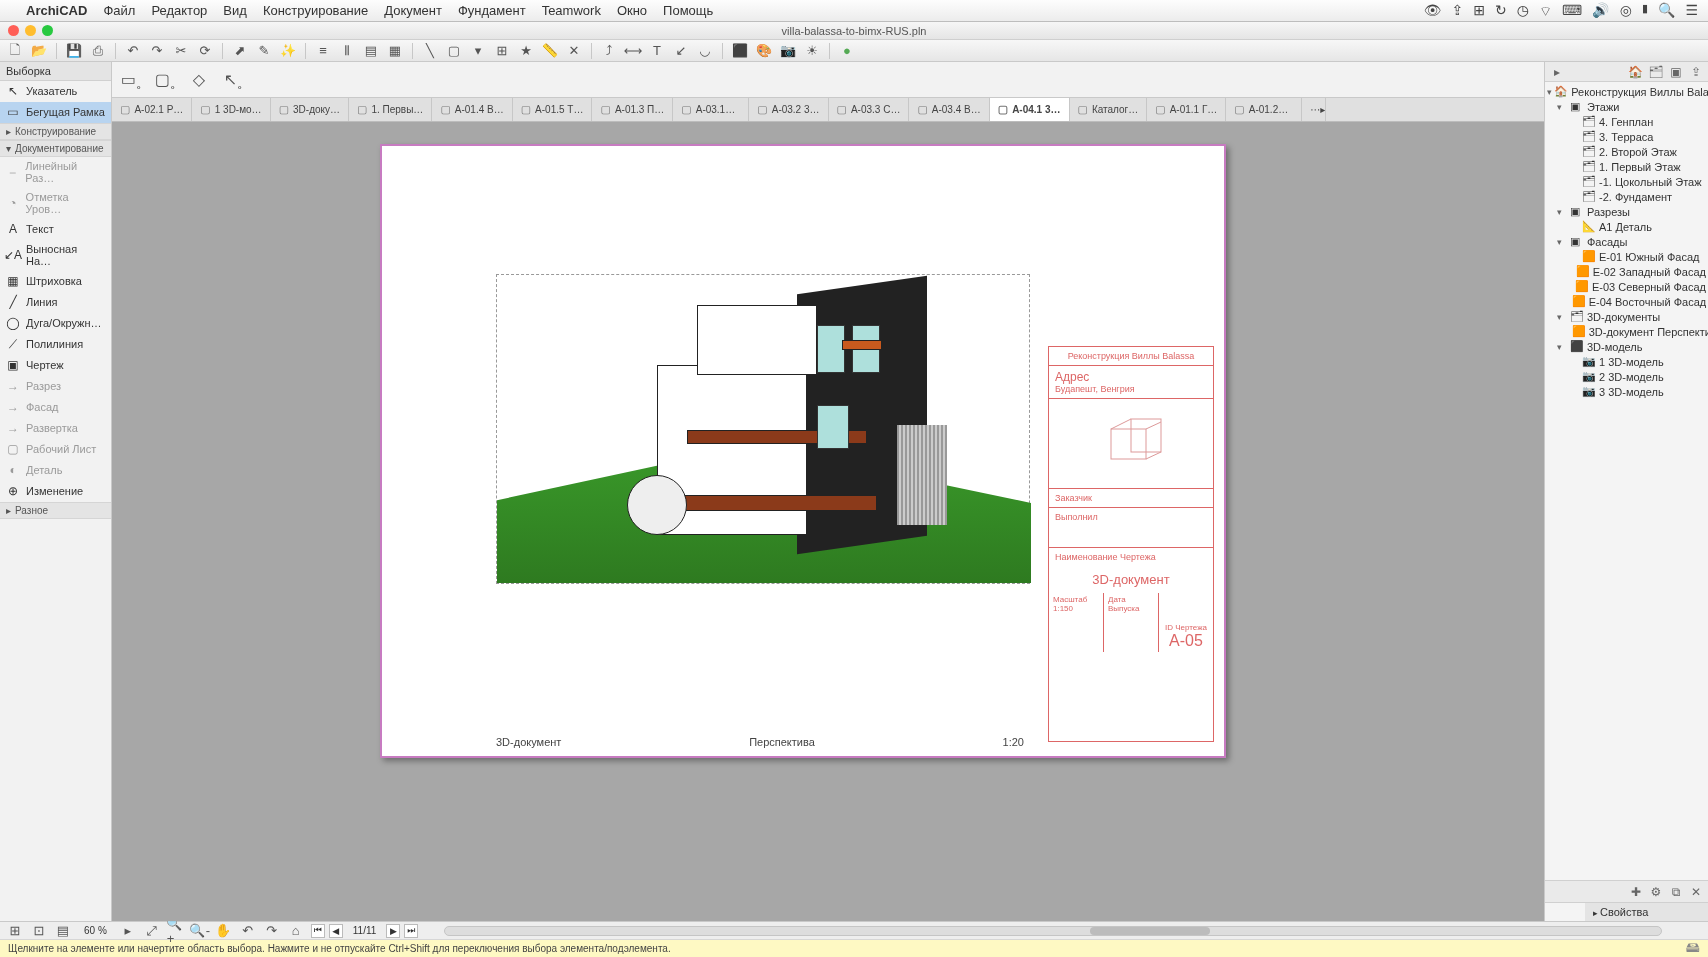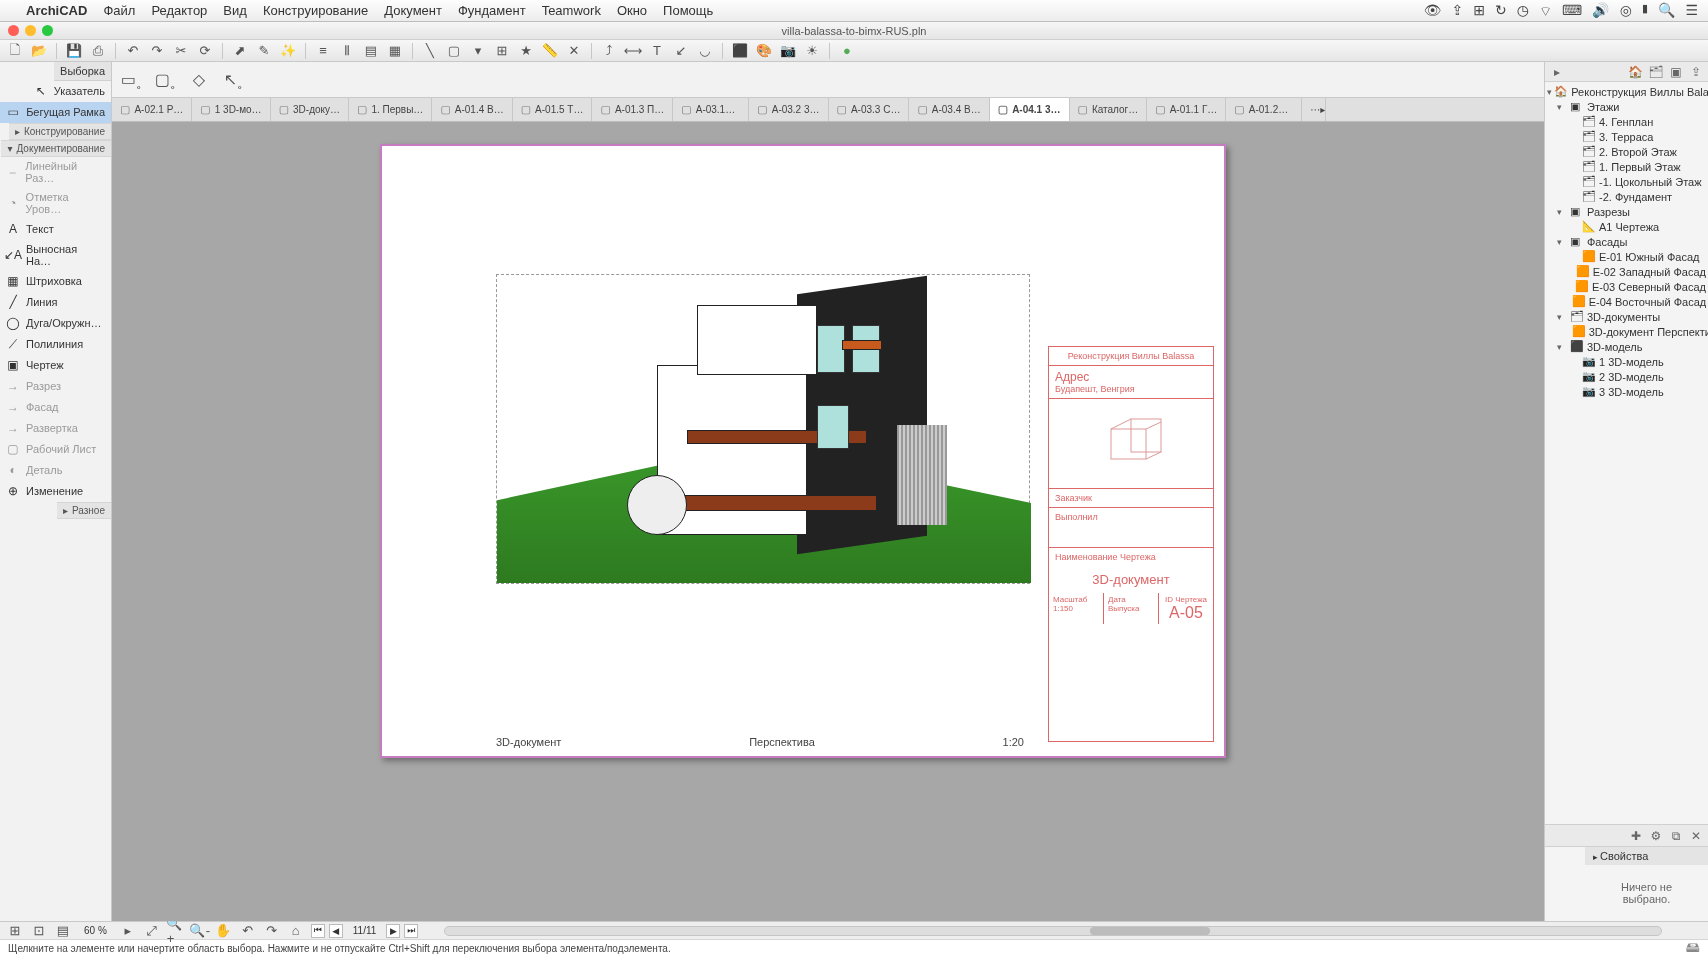--- a/index.html
+++ b/index.html
@@ -17,21 +17,21 @@
 .traffic span { width: 11px; height: 11px; border-radius: 50%; display: inline-block; }
 .tr-red { background: #ff5f57; } .tr-yel { background: #ffbd2e; } .tr-grn { background: #28c940; }
 
 
 .toolbar { height: 22px; background: linear-gradient(#f7f7f7,#e6e6e6); border-bottom: 1px solid #c9c9c9; display: flex; align-items: center; padding: 0 6px; gap: 6px; }
 .tbtn { width: 18px; height: 18px; display: inline-flex; align-items: center; justify-content: center; color: #555; font-size: 13px; border-radius: 3px; }
 .sep { width: 1px; height: 16px; background: #c7c7c7; margin: 0 2px; }
 
 
 .main { display: flex; height: calc(100% - 22px - 18px - 22px - 18px - 18px); }
-.left-panel { width: 112px; background: #f2f2f2; border-right: 1px solid #c9c9c9; display: flex; flex-direction: column; align-items: flex-end; }
+.left-panel { width: 112px; background: #f2f2f2; border-right: 1px solid #c9c9c9; display: flex; flex-direction: column; }
 .lp-head { background: #e4e4e4; font-size: 11px; padding: 3px 6px; border-bottom: 1px solid #d0d0d0; }
 .tool-item { display: flex; align-items: center; gap: 6px; padding: 3px 6px; font-size: 11px; cursor: default; border-bottom: 1px solid transparent; }
 .tool-item.selected { background: #b8d4f0; }
 .tool-item.faded { color: #9a9a9a; }
 .tool-item .ticon { width: 14px; height: 14px; display: inline-flex; align-items: center; justify-content: center; font-size: 12px; }
 .subhead { background: #e4e4e4; font-size: 10px; padding: 2px 6px; color: #555; border-top: 1px solid #d5d5d5; border-bottom: 1px solid #d5d5d5; display:flex; align-items:center; gap:4px;}
 .center { flex: 1; display: flex; flex-direction: column; background: #a7a7a7; position: relative; }
 .quickbar { height: 36px; background: #f2f2f2; border-bottom: 1px solid #c9c9c9; display: flex; align-items: center; padding: 0 8px; gap: 12px; }
 .qb { width: 22px; height: 22px; display:inline-flex; align-items:center; justify-content:center; font-size:16px; color:#555; }
 .tabs { height: 24px; background: #e0e0e0; border-bottom: 1px solid #bcbcbc; display: flex; align-items: stretch; overflow: hidden; }
@@ -46,21 +46,21 @@
 .wall { position: absolute; background: #fff; border: 1px solid #222; }
 .floor { position: absolute; background: #8b3a1a; border: 1px solid #222; }
 .glass { position: absolute; background: #aee0dc; border: 1px solid #333; }
 .dark { position: absolute; background: #222; }
 .caption { position: absolute; bottom: 8px; left: 114px; right: 200px; display: flex; justify-content: space-between; font-size: 11px; color: #444; }
 .legend { position: absolute; right: 10px; top: 200px; width: 166px; height: 396px; border: 1px solid #d66; color: #d66; font-size: 9px; }
 .legend .row { border-top: 1px solid #d66; padding: 4px 6px; }
 .legend .big { text-align: center; font-size: 13px; padding: 6px; }
 .legend .cells { display: flex; }
 .legend .cells > div { flex: 1; border-right: 1px solid #d66; padding: 2px 4px; font-size: 8px; }
-.legend .cells > div:last-child { border-right: none; font-size: 16px; text-align: center; }
+.legend .cells > div:last-child { border-right: none; font-size: 16px; text-align: center; margin-top: 28px; }
 .thumb { height: 90px; display:flex; align-items:center; justify-content:center; }
 
 
 .right-panel { width: 164px; background: #f4f4f4; border-left: 1px solid #c9c9c9; display: flex; flex-direction: column; font-size: 11px; }
 .nav-toolbar { height: 20px; background: #eaeaea; border-bottom: 1px solid #d0d0d0; display: flex; align-items: center; justify-content: flex-end; gap: 4px; padding: 0 4px; }
 .nav-btn { width: 16px; height: 16px; display: inline-flex; align-items: center; justify-content: center; font-size: 12px; color: #666; }
 .tree { flex: 1; overflow: auto; padding: 2px 0; }
 .tnode { display: flex; align-items: center; gap: 3px; padding: 1px 2px; white-space: nowrap; }
 .tnode .arrow { width: 10px; font-size: 9px; color: #666; }
 .tnode .ni { width: 14px; font-size: 11px; }
@@ -68,21 +68,21 @@
 .foot-toolbar { height: 22px; background: #eaeaea; border-top: 1px solid #d0d0d0; display: flex; align-items: center; justify-content: flex-end; gap: 4px; padding: 0 4px; }
 .props { border-top: 1px solid #d0d0d0; padding-left: 40px; }
 .props-head { background: #e4e4e4; padding: 3px 8px; font-size: 11px; }
 .props-body { padding: 16px; text-align: center; color: #666; font-size: 11px; }
 
 
 .bottombar { height: 18px; background: #eee; border-top: 1px solid #c9c9c9; display: flex; align-items: center; padding: 0 6px; gap: 6px; font-size: 10px; }
 .scroll-thumb { flex: 1; display: flex; align-items: center; }
 .scroll-track { flex: 1; height: 10px; background: #ddd; border: 1px solid #c5c5c5; border-radius: 5px; position: relative; margin: 0 40px 0 20px; }
 .scroll-handle { position: absolute; left: 53%; top: 0; width: 120px; height: 100%; background: #bcbcbc; border-radius: 5px; }
-.statusbar { height: 18px; background: #ffffff; border-top: 1px solid #d6d6d6; display: flex; align-items: center; padding: 0 8px; font-size: 10px; color: #444; }
+.statusbar { height: 18px; background: #fef9c3; border-top: 1px solid #d6d6d6; display: flex; align-items: center; padding: 0 8px; font-size: 10px; color: #444; }
 .statusbar .sright { margin-left: auto; font-size: 14px; color: #888; }
 
 .pager { display:flex; align-items:center; gap:4px; }
 .pbtn { width:14px; height:14px; border:1px solid #bbb; background:#fff; font-size:9px; display:inline-flex; align-items:center; justify-content:center; }
 </style>
 </head>
 <body>
 
 <div class="menubar">
   <span class="apple"></span>
@@ -432,21 +432,21 @@
           <span>-2. Фундамент</span>
         </div>
         <div class="tnode ind1">
           <span class="arrow">▾</span>
           <span class="ni">▣</span>
           <span>Разрезы</span>
         </div>
         <div class="tnode ind2">
           <span class="arrow"></span>
           <span class="ni">📐</span>
-          <span>A1 Чертежа</span>
+          <span>A1 Деталь</span>
         </div>
         <div class="tnode ind1">
           <span class="arrow">▾</span>
           <span class="ni">▣</span>
           <span>Фасады</span>
         </div>
         <div class="tnode ind2">
           <span class="arrow"></span>
           <span class="ni">🟧</span>
           <span>E-01 Южный Фасад</span>
@@ -498,21 +498,20 @@
         </div>
       </div>
     <div class="foot-toolbar">
       <span class="nav-btn">✚</span>
       <span class="nav-btn">⚙</span>
       <span class="nav-btn">⧉</span>
       <span class="nav-btn">✕</span>
     </div>
     <div class="props">
       <div class="props-head"><span style="font-size:9px;">▸ </span><span>Свойства</span></div>
-      <div class="props-body">Ничего не выбрано.</div>
     </div>
   </div>
 </div>
 
 <div class="bottombar">
   <span class="tbtn">⊞</span>
   <span class="tbtn">⊡</span>
   <span class="tbtn">▤</span>
   <span style="padding:0 6px;">60 %</span>
   <span class="tbtn">▸</span>

